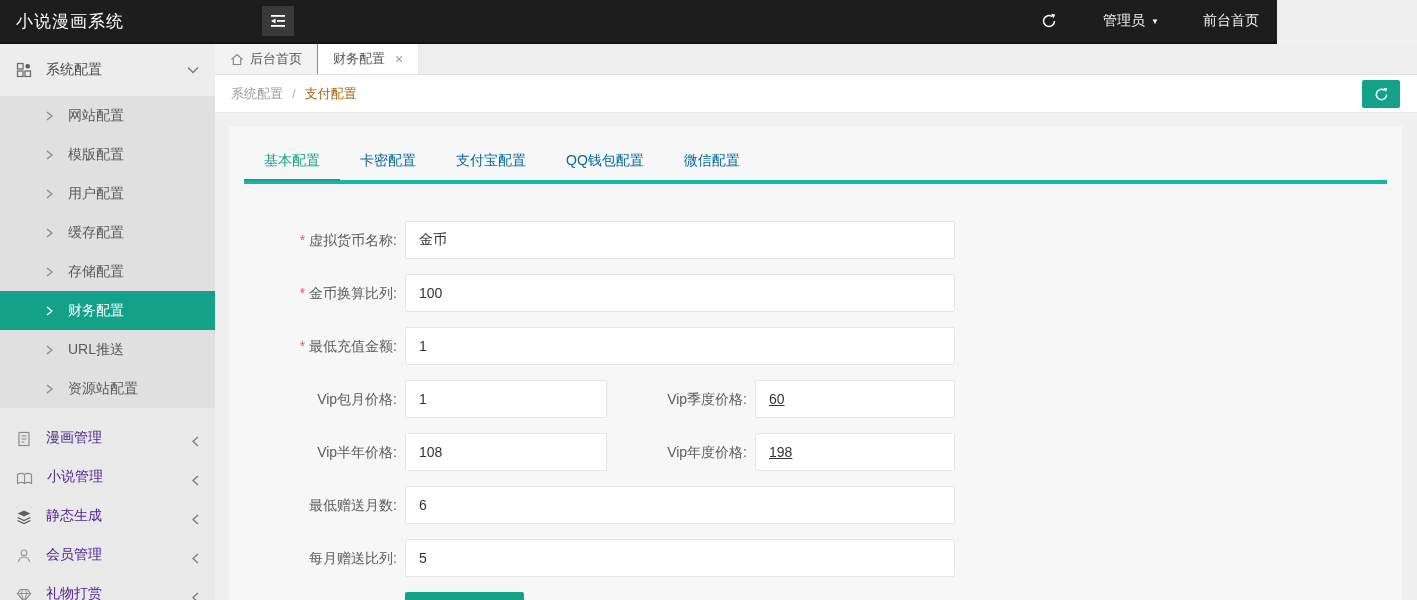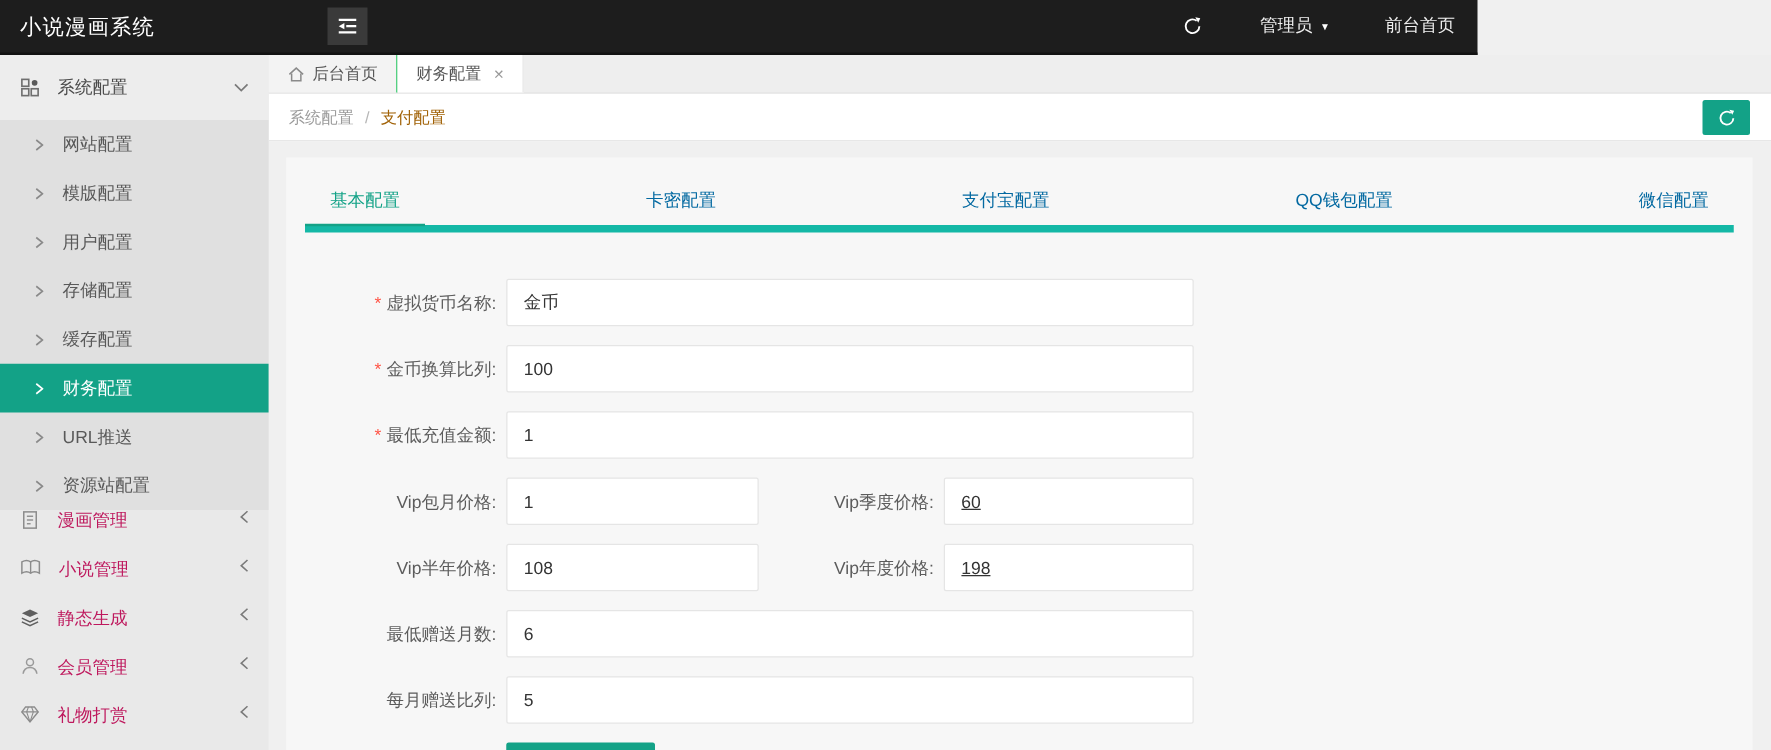--- a/index.html
+++ b/index.html
@@ -1,46 +1,46 @@
 <!DOCTYPE html>
 <html><head>
 <meta charset="utf-8">
 <style>
   * { margin:0; padding:0; box-sizing:border-box; }
   html,body { width:1417px; height:600px; overflow:hidden;
     font-family:"Liberation Sans","DejaVu Sans",sans-serif; background:#f0f0f0; }
 
   
-  .topbar { position:absolute; left:0; top:0; width:1182px; height:44px;
+  .topbar { position:absolute; left:0; top:0; width:1277px; height:44px;
     background:#1d1d1d; display:flex; align-items:center; z-index:10;
     border-bottom:2px solid #121212;gap:44px; }
   .logo { width:215px; padding-left:16px; color:#fff; font-size:17px; letter-spacing:1px; }
   .collapse-box { width:32px; height:30px; background:#3a3a3a; display:flex;
     align-items:center; justify-content:center; margin-left:3px; cursor:pointer; }
   .topbar-right { margin-left:auto; display:flex; align-items:center; }
   .top-refresh { margin-right:46px; display:flex; align-items:center; cursor:pointer; }
   .user-menu { margin-right:44px; color:#f0f0f0; font-size:14px; display:flex;
     align-items:center; cursor:pointer; }
   .caret { font-size:8px; color:#fff; margin-left:6px; }
   .front-link { margin-right:18px; color:#f0f0f0; font-size:14px; cursor:pointer; }
 
   
   .sidebar { position:absolute; left:0; top:44px; width:215px; bottom:0;
     background:#e9e9e9; }
   .side-parent { height:52px; display:flex; align-items:center; padding:0 16px;
     background:#ededed; color:#4a4a4a; font-size:14px; cursor:pointer; }
   .side-parent .s-ico { margin-right:14px; display:flex; }
   .side-parent .chev { margin-left:auto; display:flex; }
   .submenu { list-style:none; background:#e0e0e0; }
-  .submenu li { height:39px; display:flex; align-items:center; padding-left:28px;
+  .submenu li { height:39px; display:flex; align-items:center; padding-left:46px;
     font-size:14px; color:#595959; cursor:pointer; }
   .submenu li .sub-chev { margin-right:15px; display:flex; }
   .submenu li.active { background:#13a287; color:#fff; }
-  .side-group { height:39px; display:flex; align-items:flex-start; padding:0 16px;
-    font-size:14px; color:#be185d; cursor:pointer; }
+  .side-group { height:39px; display:flex; align-items:flex-end; padding:0 16px;
+    font-size:14px; color:#4c1d95; cursor:pointer; }
   .side-group .s-ico { margin-right:14px; display:flex; }
   .side-group .chev { margin-left:auto; display:flex; }
 
   
   .main { position:absolute; left:215px; top:44px; right:0; bottom:0;
     background:#f0f0f0; overflow:hidden; }
 
   .tabstrip { height:31px; display:flex; background:#eeeeee;
     border-bottom:1px solid #e0e0e0; }
   .wtab { display:flex; align-items:center; padding:0 15px; font-size:13px;
@@ -55,21 +55,21 @@
   .bc-1 { color:#9b9b9b; }
   .bc-sep { color:#b5b5b5; margin:0 9px; }
   .bc-2 { color:#a16207; }
   .bc-refresh { position:absolute; right:17px; top:5px; width:38px; height:28px;
     background:#13a287; border:none; border-radius:2px; display:flex;
     align-items:center; justify-content:center; cursor:pointer; }
 
   .card { position:absolute; left:14px; top:82px; width:1173px; height:560px;
     background:#f7f7f7; }
   .ptabs { margin:14px 15px 0 15px; display:flex;
-    border-bottom:6px solid #14b8a6;justify-content:space-between; }
+    border-bottom:4px solid #14b8a6; }
   .ptab { padding:0 20px; height:40px; line-height:40px; font-size:14px;
     color:#0369a1; cursor:pointer; position:relative; }
   .ptab.active { color:#13a287; }
   .ptab.active::after { content:""; position:absolute; left:0; right:0;
     bottom:-1px; height:2px; background:#13a287; }
 
   .pay-form { margin:37px 15px 0 15px; }
   .frow { display:flex; margin-bottom:15px; }
   .flabel { width:161px; text-align:right; padding-right:8px; line-height:38px;
     font-size:14px; color:#5c5c5c; white-space:nowrap; }
@@ -152,29 +152,29 @@
           </svg>
         </span>
       <span>用户配置</span>
     </li>
     <li>
       <span class="sub-chev">
           <svg width="7" height="10" viewBox="0 0 7 10">
             <polyline points="1,1 6,5 1,9" fill="none" stroke="#8a8a8a" stroke-width="1.3"></polyline>
           </svg>
         </span>
+      <span>缓存配置</span>
+    </li>
+    <li>
+      <span class="sub-chev">
+          <svg width="7" height="10" viewBox="0 0 7 10">
+            <polyline points="1,1 6,5 1,9" fill="none" stroke="#8a8a8a" stroke-width="1.3"></polyline>
+          </svg>
+        </span>
       <span>存储配置</span>
-    </li>
-    <li>
-      <span class="sub-chev">
-          <svg width="7" height="10" viewBox="0 0 7 10">
-            <polyline points="1,1 6,5 1,9" fill="none" stroke="#8a8a8a" stroke-width="1.3"></polyline>
-          </svg>
-        </span>
-      <span>缓存配置</span>
     </li>
     <li class="active">
       <span class="sub-chev">
           <svg width="7" height="10" viewBox="0 0 7 10">
             <polyline points="1,1 6,5 1,9" fill="none" stroke="#ffffff" stroke-width="1.3"></polyline>
           </svg>
         </span>
       <span>财务配置</span>
     </li>
     <li>

